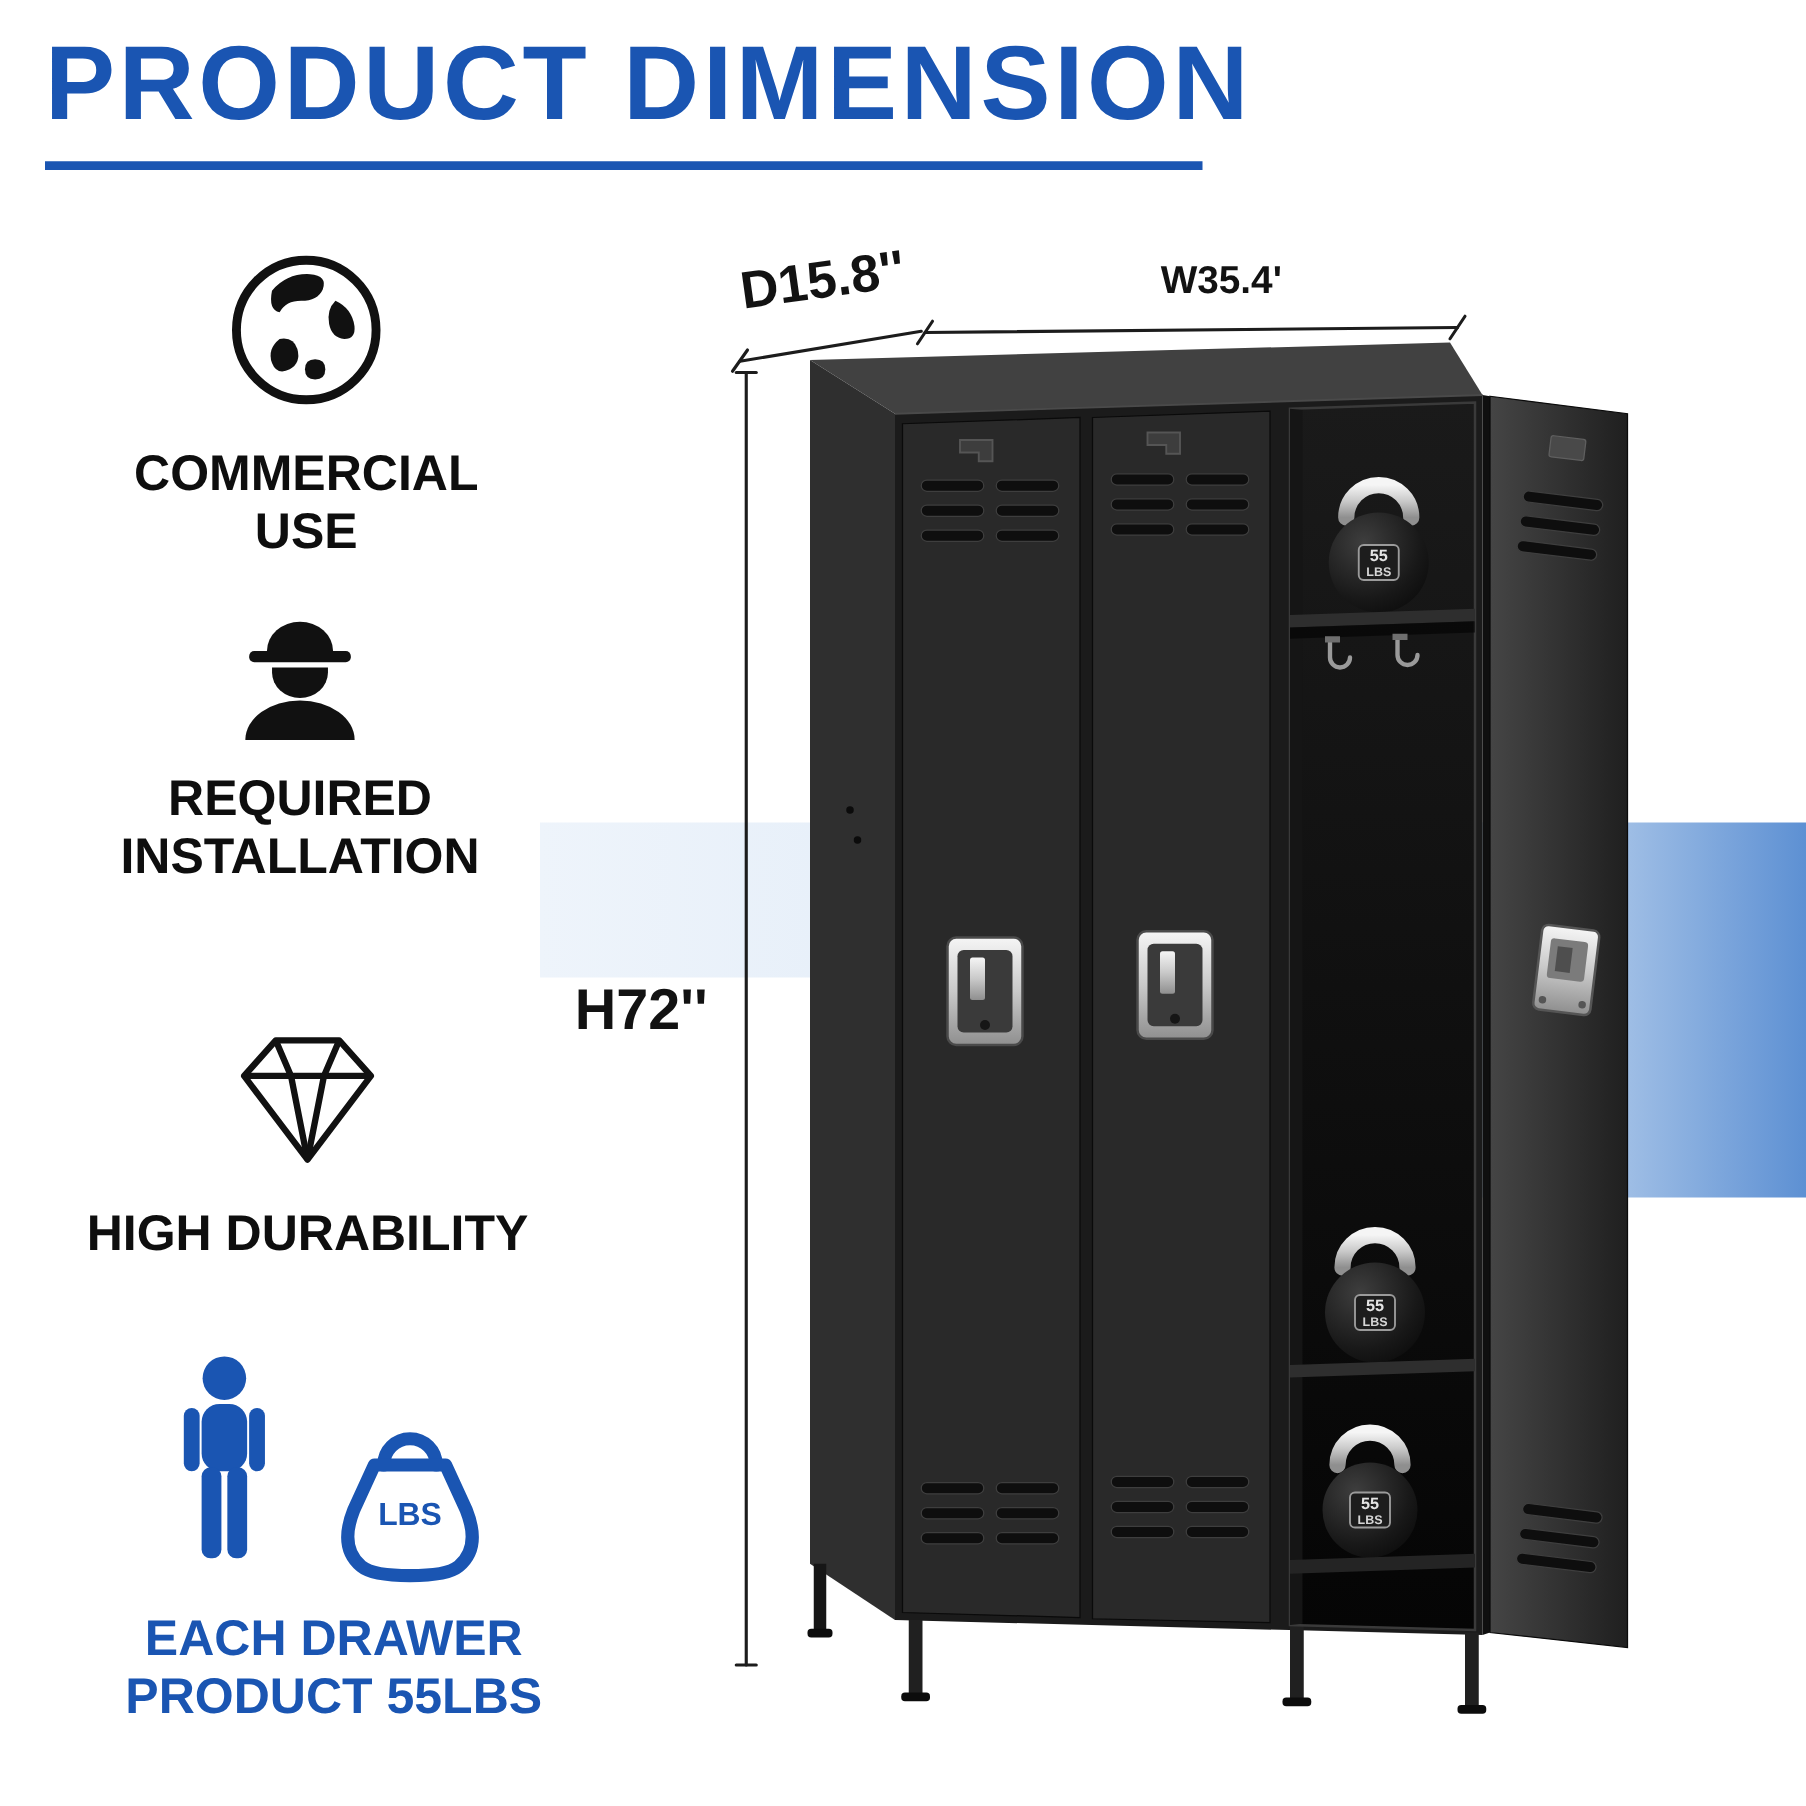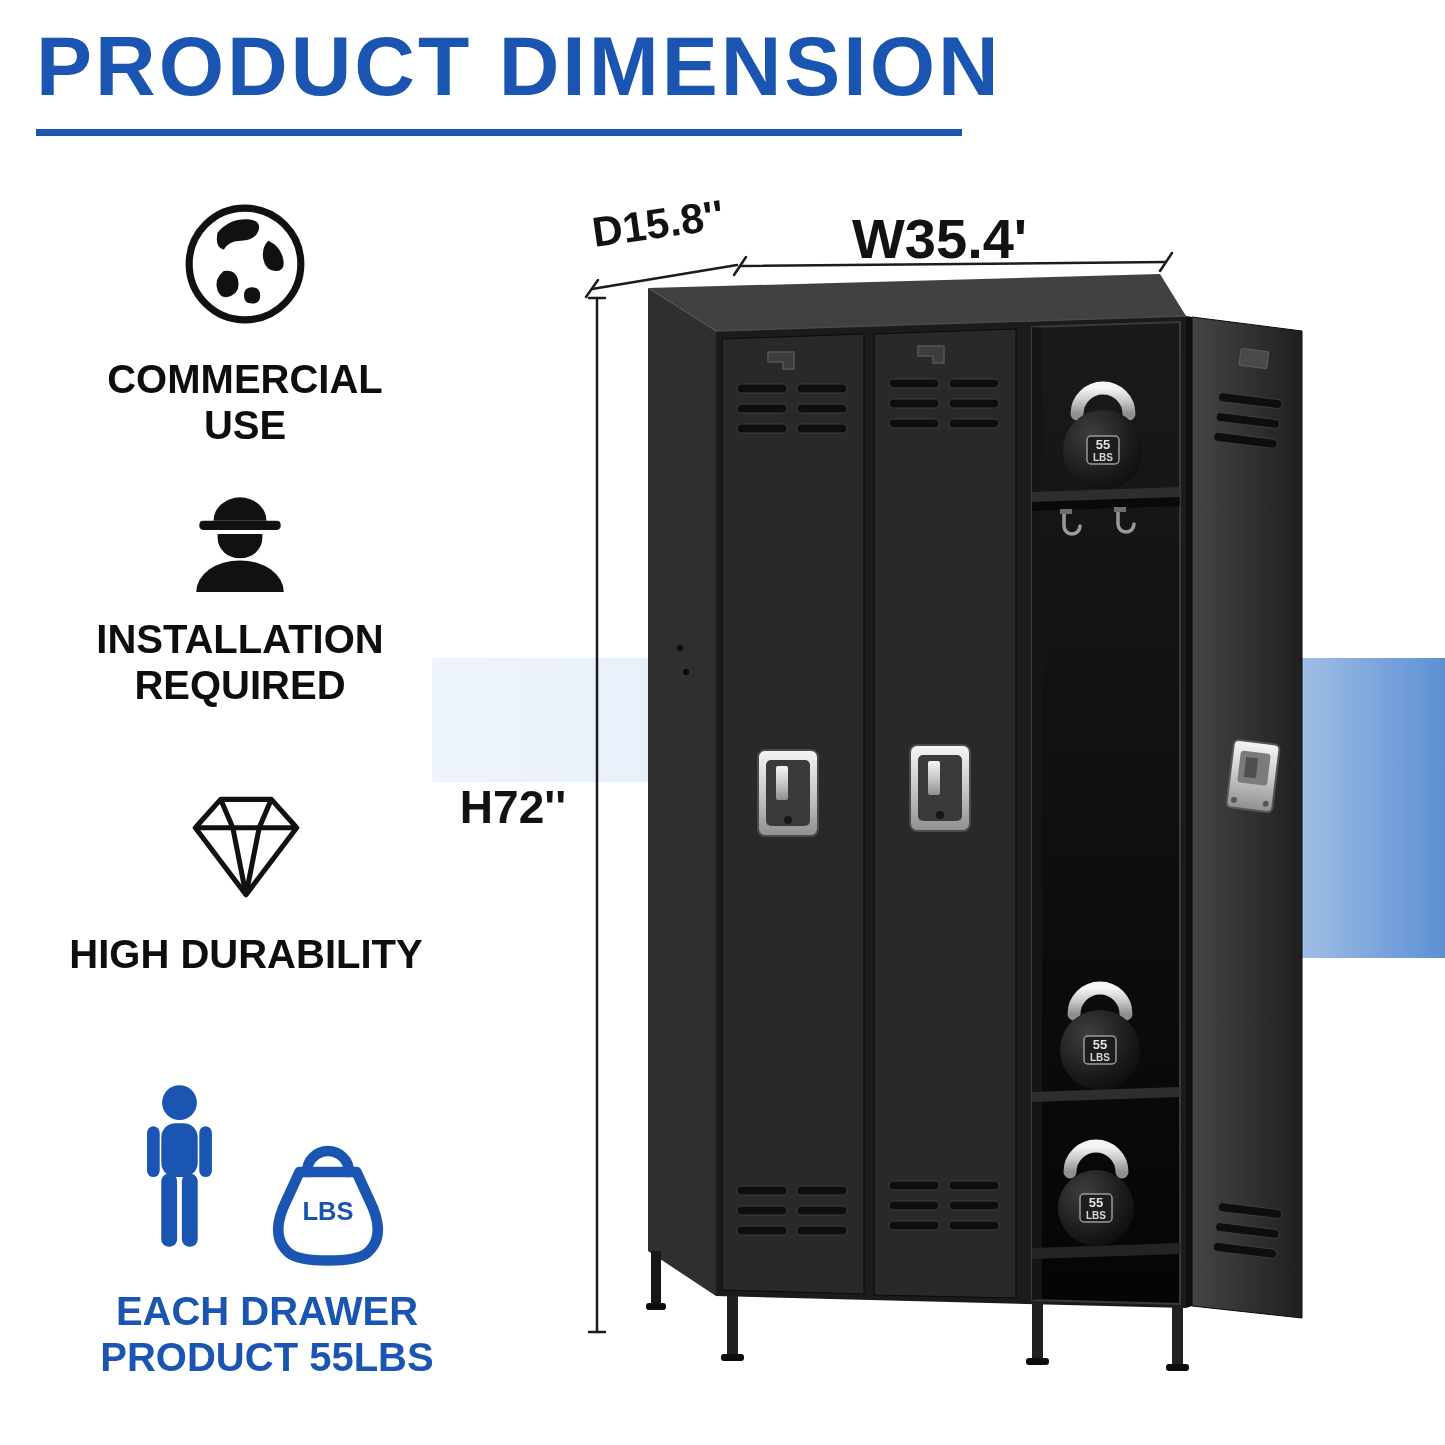--- a/index.html
+++ b/index.html
@@ -15,38 +15,38 @@
   #band-light{position:absolute;left:432px;top:658px;width:820px;height:124px;background:linear-gradient(90deg,#eef4fb,#d7e5f5)}
   #band-dark{position:absolute;left:1185px;top:658px;width:260px;height:300px;background:linear-gradient(90deg,#d4e3f4,#5d90d3)}
 
   
   .feature{position:absolute;display:flex;flex-direction:column;align-items:center}
   .feature .cap{font-weight:bold;font-size:40px;line-height:1.15;color:var(--ink);text-align:center;white-space:nowrap}
   #feat-commercial{left:85px;top:198px;width:320px}
   #feat-commercial svg{margin-bottom:26px}
   #feat-installation{left:75px;top:476px;width:330px}
   #feat-installation svg{margin-bottom:18px}
-  #feat-durability{left:58px;top:779px;width:376px}
+  #feat-durability{left:58px;top:812px;width:376px}
   #feat-durability svg{margin-bottom:20px}
   #feat-weight{left:92px;top:1082px;width:350px}
   #feat-weight .icons{display:flex;align-items:flex-end;gap:26px;margin-bottom:16px}
   #feat-weight .cap{color:var(--accent)}
 
   
   #locker{position:absolute;left:0;top:0}
   .vent{fill:#0e0e0e;stroke:#3e3e3e;stroke-width:1}
   .dimline{stroke:#1c1c1c;stroke-width:2.5;stroke-linecap:round}
   text.kb-big{font-family:"Liberation Sans",sans-serif;font-weight:bold;font-size:13px;fill:#e3e3e3;text-anchor:middle}
   text.kb-small{font-family:"Liberation Sans",sans-serif;font-weight:bold;font-size:10px;fill:#d5d5d5;text-anchor:middle}
   text.wt-label{font-family:"Liberation Sans",sans-serif;font-weight:bold;font-size:17px;fill:var(--accent);text-anchor:middle}
 
   
   .dim{position:absolute;font-weight:bold;color:#121212;white-space:nowrap}
   #dim-depth{left:592px;top:200px;font-size:42px;transform:rotate(-8deg)}
-  #dim-width{left:852px;top:206px;width:250px;font-size:56px}
+  #dim-width{left:852px;top:206px;width:250px;text-align:center;font-size:31px}
   #dim-height{left:438px;top:780px;width:150px;text-align:center;font-size:46px}
 </style>
 </head>
 <body>
 
 <div id="stage">
 
   <div id="band-light"></div>
   <div id="band-dark"></div>
 
@@ -65,22 +65,22 @@
     <div class="cap">USE</div>
   </section>
 
   <section class="feature" id="feat-installation">
     <svg width="122" height="122" viewBox="0 0 120 120">
       <rect x="20" y="44" width="80" height="9" rx="4" fill="#111"></rect>
       <path d="M34 44 a26 23 0 0 1 52 0 z" fill="#111"></path>
       <path d="M38 57 h44 v4 a22 20 0 0 1 -44 0 z" fill="#111"></path>
       <path d="M17 114 a43 31 0 0 1 86 0 z" fill="#111"></path>
     </svg>
+    <div class="cap">REQUIRED</div>
     <div class="cap">INSTALLATION</div>
-    <div class="cap">REQUIRED</div>
   </section>
 
   <section class="feature" id="feat-durability">
     <svg width="142" height="132" viewBox="0 0 140 130">
       <g fill="none" stroke="#111" stroke-width="5" stroke-linejoin="round">
         <polygon points="20,48 45,20 95,20 120,48 70,114"></polygon>
         <line x1="20" y1="48" x2="120" y2="48"></line>
         <polyline points="45,20 57,48 70,114"></polyline>
         <polyline points="95,20 83,48 70,114"></polyline>
       </g>

